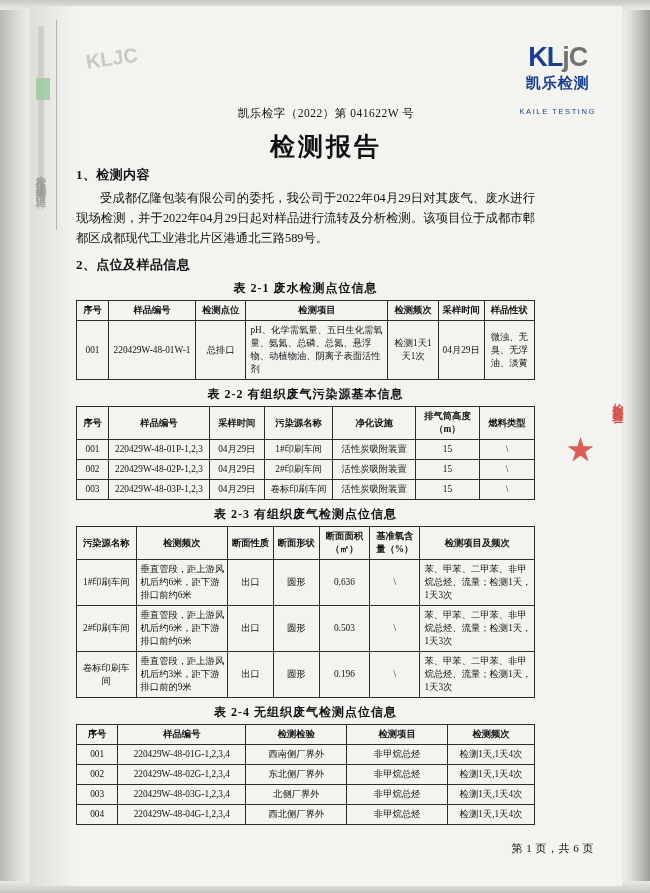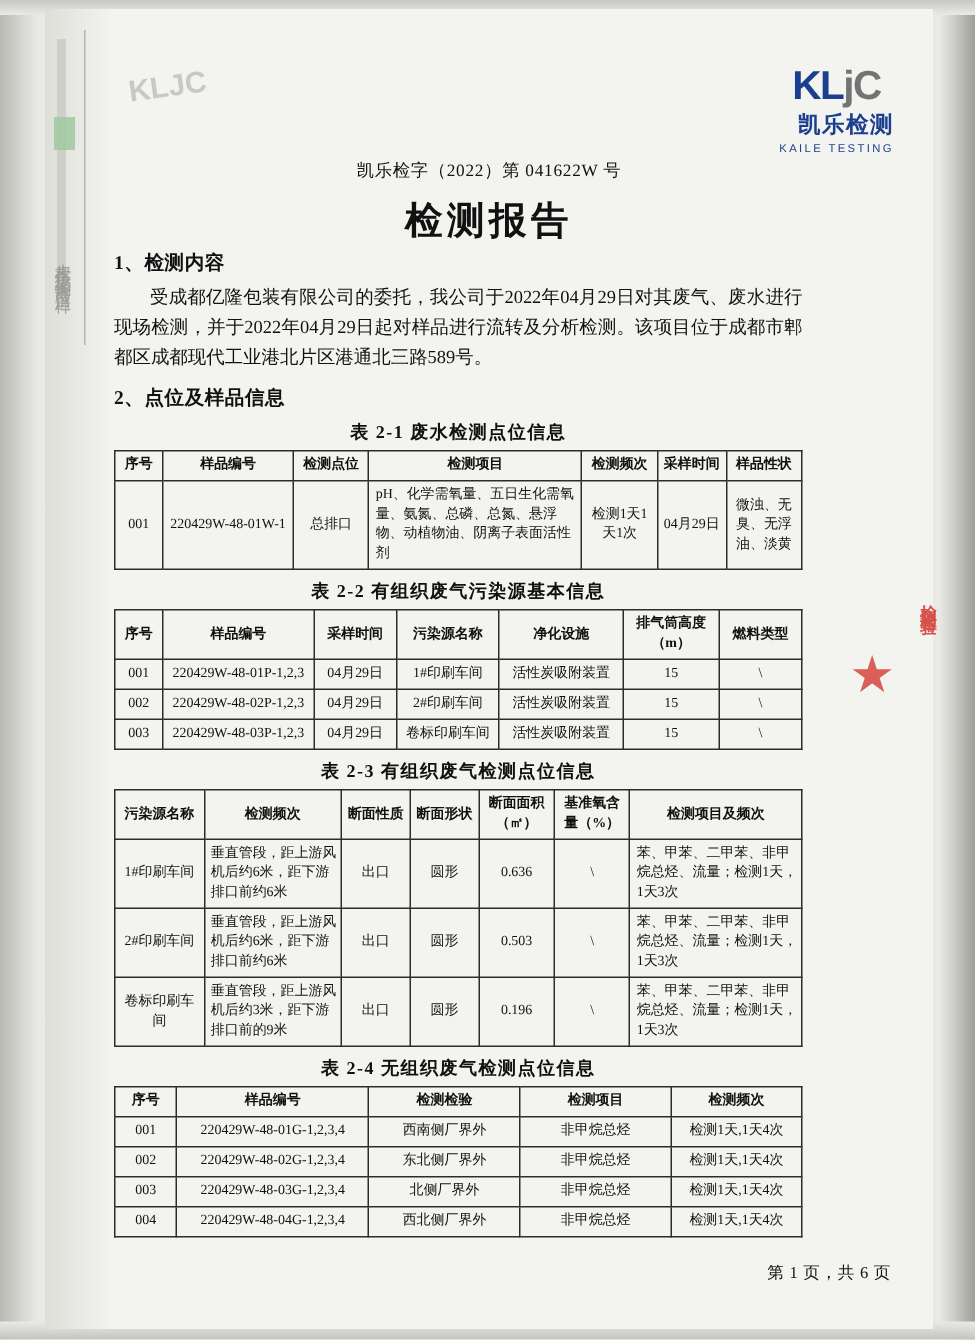--- a/index.html
+++ b/index.html
@@ -56,25 +56,25 @@
   .logo{
     position:absolute;right:26px;top:36px;text-align:center;
   }
   .logo .mark{
     font-family:"Liberation Sans",sans-serif;
     font-weight:bold;font-size:27px;color:#1b3f8f;letter-spacing:-1px;
   }
   .logo .mark .red{color:#737373;}
   .logo .cn{
     font-family:Liberation Serif, serif;
-    font-weight:bold;font-size:15px;color:#1b3f8f;letter-spacing:1px;margin-top:1px;text-align:right;
+    font-weight:bold;font-size:15px;color:#1b3f8f;letter-spacing:1px;margin-top:1px;
   }
   .logo .en{
     font-family:"Liberation Sans",sans-serif;
-    font-size:7.5px;color:#1b3f8f;letter-spacing:1.6px;margin-top:1px;
+    font-size:7.5px;color:#1b3f8f;letter-spacing:1.6px;margin-top:14px;
   }
   .ghost-logo{
     position:absolute;left:56px;top:40px;width:70px;height:28px;
     color:#c9c9c4;font-size:20px;font-weight:bold;transform:rotate(-8deg);
     font-family:"Liberation Sans",sans-serif;
   }
 
   .doc-no{
     position:absolute;left:0;top:100px;width:592px;text-align:center;
     font-size:11.5px;letter-spacing:.5px;

